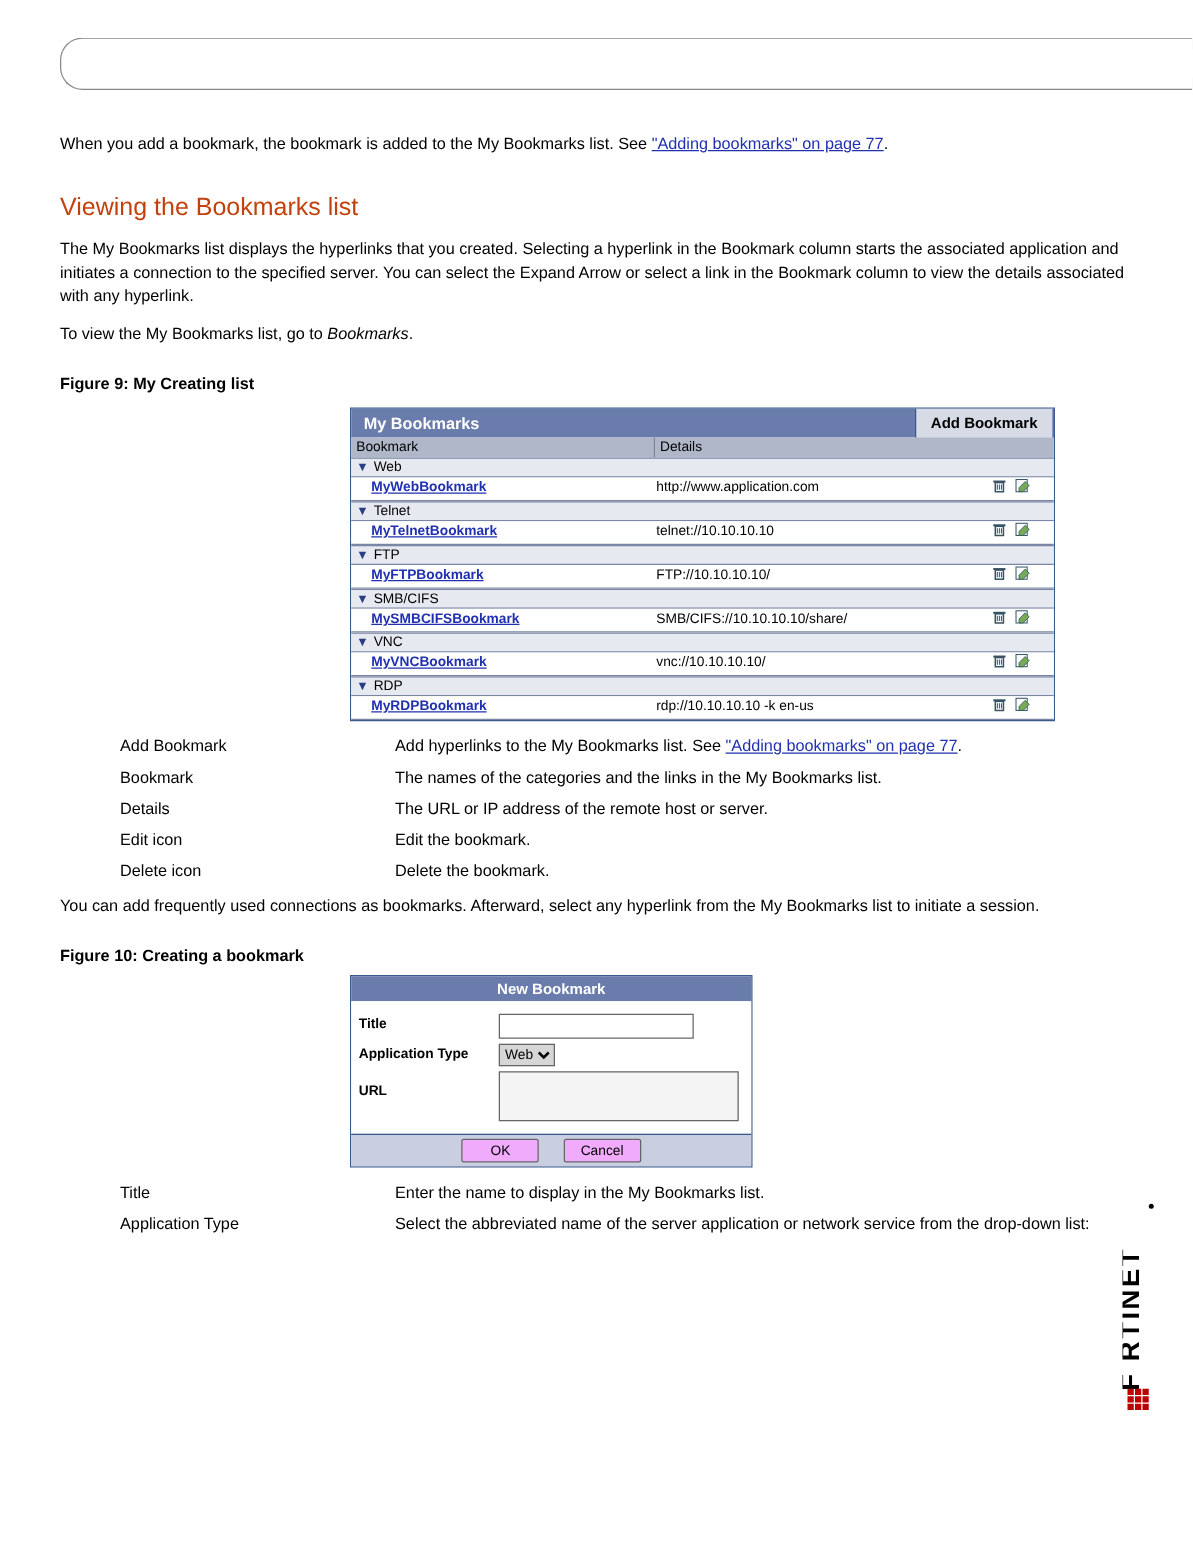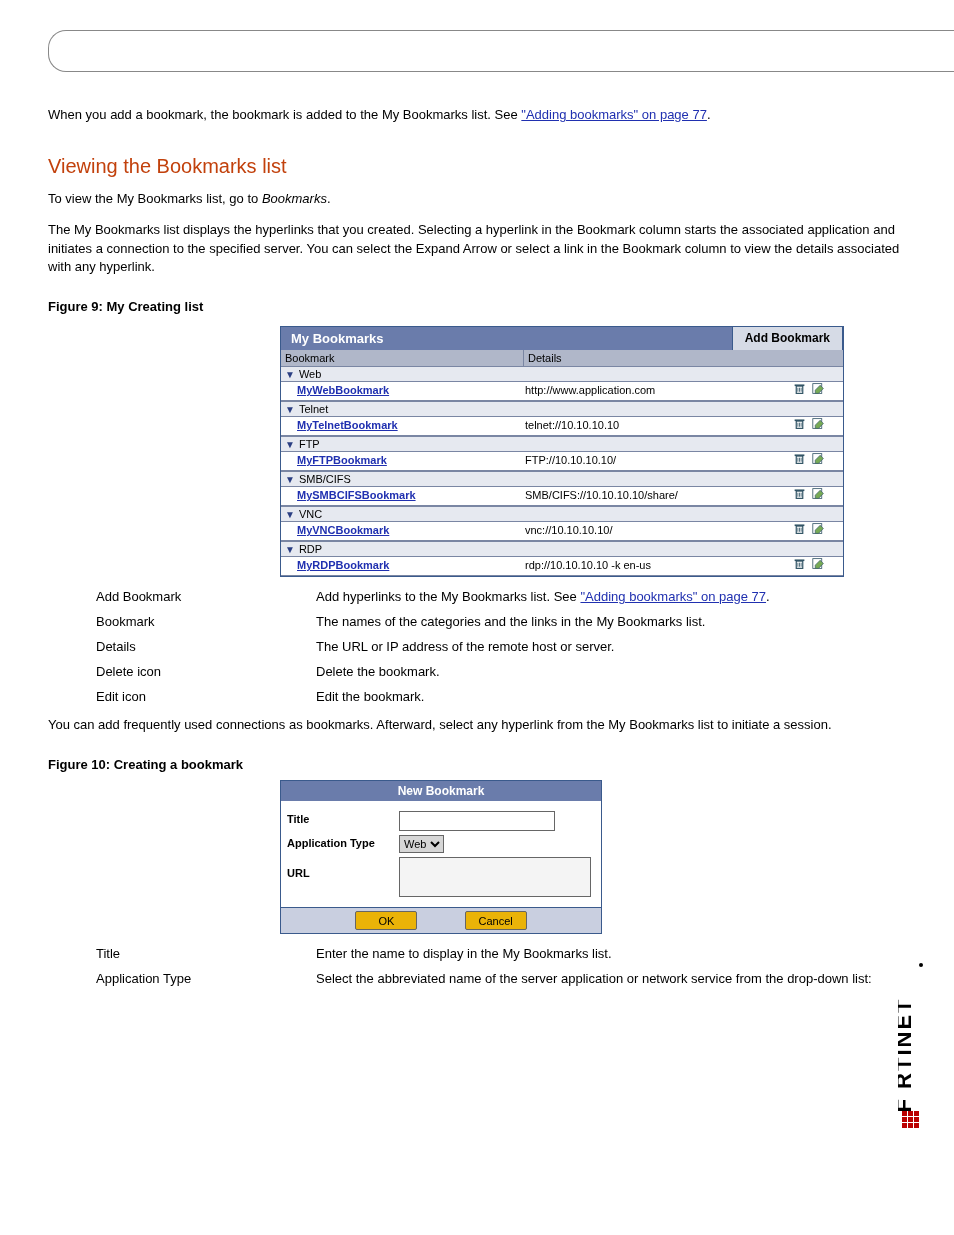--- a/index.html
+++ b/index.html
@@ -175,23 +175,23 @@
   }
   .fig2-foot {
     background: #c9cfe0;
     text-align: center;
     padding: 3px 0;
     border-top: 1px solid #3a5a8c;
   }
   .fig2-foot button {
     width: 62px;
     height: 19px;
-    margin: 0 22px;
-    font-size: 11px;
-    background: #eab308;
+    margin: 0 8px;
+    font-size: 11px;
+    background: #f0abfc;
     border: 1px solid #666;
     border-radius: 2px;
   }
 
   .fortinet-logo {
     position: absolute;
     right: 30px;
     bottom: 80px;
     width: 26px;
     height: 200px;
@@ -205,27 +205,27 @@
 <div class="content">
 
   <div class="para" style="margin-top:6px">
     <span>When you add a bookmark, the bookmark is added to the</span>
     <span>My Bookmarks list. See</span>
     <a style="color:#2030b0;text-decoration:underline">"Adding bookmarks" on page 77</a><span>.</span>
   </div>
 
   <div class="heading">Viewing the Bookmarks list</div>
 
+  <div class="para">The My Bookmarks list displays the hyperlinks that you created. Selecting a hyperlink in the Bookmark column starts the associated application and initiates a connection to the specified server. You can select the Expand Arrow or select a link in the Bookmark column to view the details associated with any hyperlink.</div>
+
   <div class="para">
     <span>To view the My Bookmarks list, go to</span>
     <i style="font-style:italic">Bookmarks</i><span>.</span>
   </div>
 
-  <div class="para">The My Bookmarks list displays the hyperlinks that you created. Selecting a hyperlink in the Bookmark column starts the associated application and initiates a connection to the specified server. You can select the Expand Arrow or select a link in the Bookmark column to view the details associated with any hyperlink.</div>
-
   <div class="fig-label">Figure 9: My Creating list</div>
 
   <div class="fig1-wrap">
     <div class="fig1-title">
       <div class="left">My Bookmarks</div>
       <div class="add">Add Bookmark</div>
     </div>
     <div class="fig1-head">
       <div class="c1">Bookmark</div>
       <div class="c2">Details</div>
@@ -368,26 +368,26 @@
       </div>
       <div class="def-row">
         <div class="term">Bookmark</div>
         <div class="desc">The names of the categories and the links in the My Bookmarks list.</div>
       </div>
       <div class="def-row">
         <div class="term">Details</div>
         <div class="desc">The URL or IP address of the remote host or server.</div>
       </div>
       <div class="def-row">
+        <div class="term">Edit icon</div>
+        <div class="desc">Edit the bookmark.</div>
+      </div>
+      <div class="def-row">
         <div class="term">Delete icon</div>
         <div class="desc">Delete the bookmark.</div>
-      </div>
-      <div class="def-row">
-        <div class="term">Edit icon</div>
-        <div class="desc">Edit the bookmark.</div>
       </div>
     </div>
 
   <div class="para">You can add frequently used connections as bookmarks. Afterward, select any hyperlink from the My Bookmarks list to initiate a session.</div>
   <div class="fig-label">Figure 10: Creating a bookmark</div>
 
   <div class="fig2-wrap">
     <div class="fig2-title">New Bookmark</div>
     <div class="fig2-body">
       <div class="f2-row">

